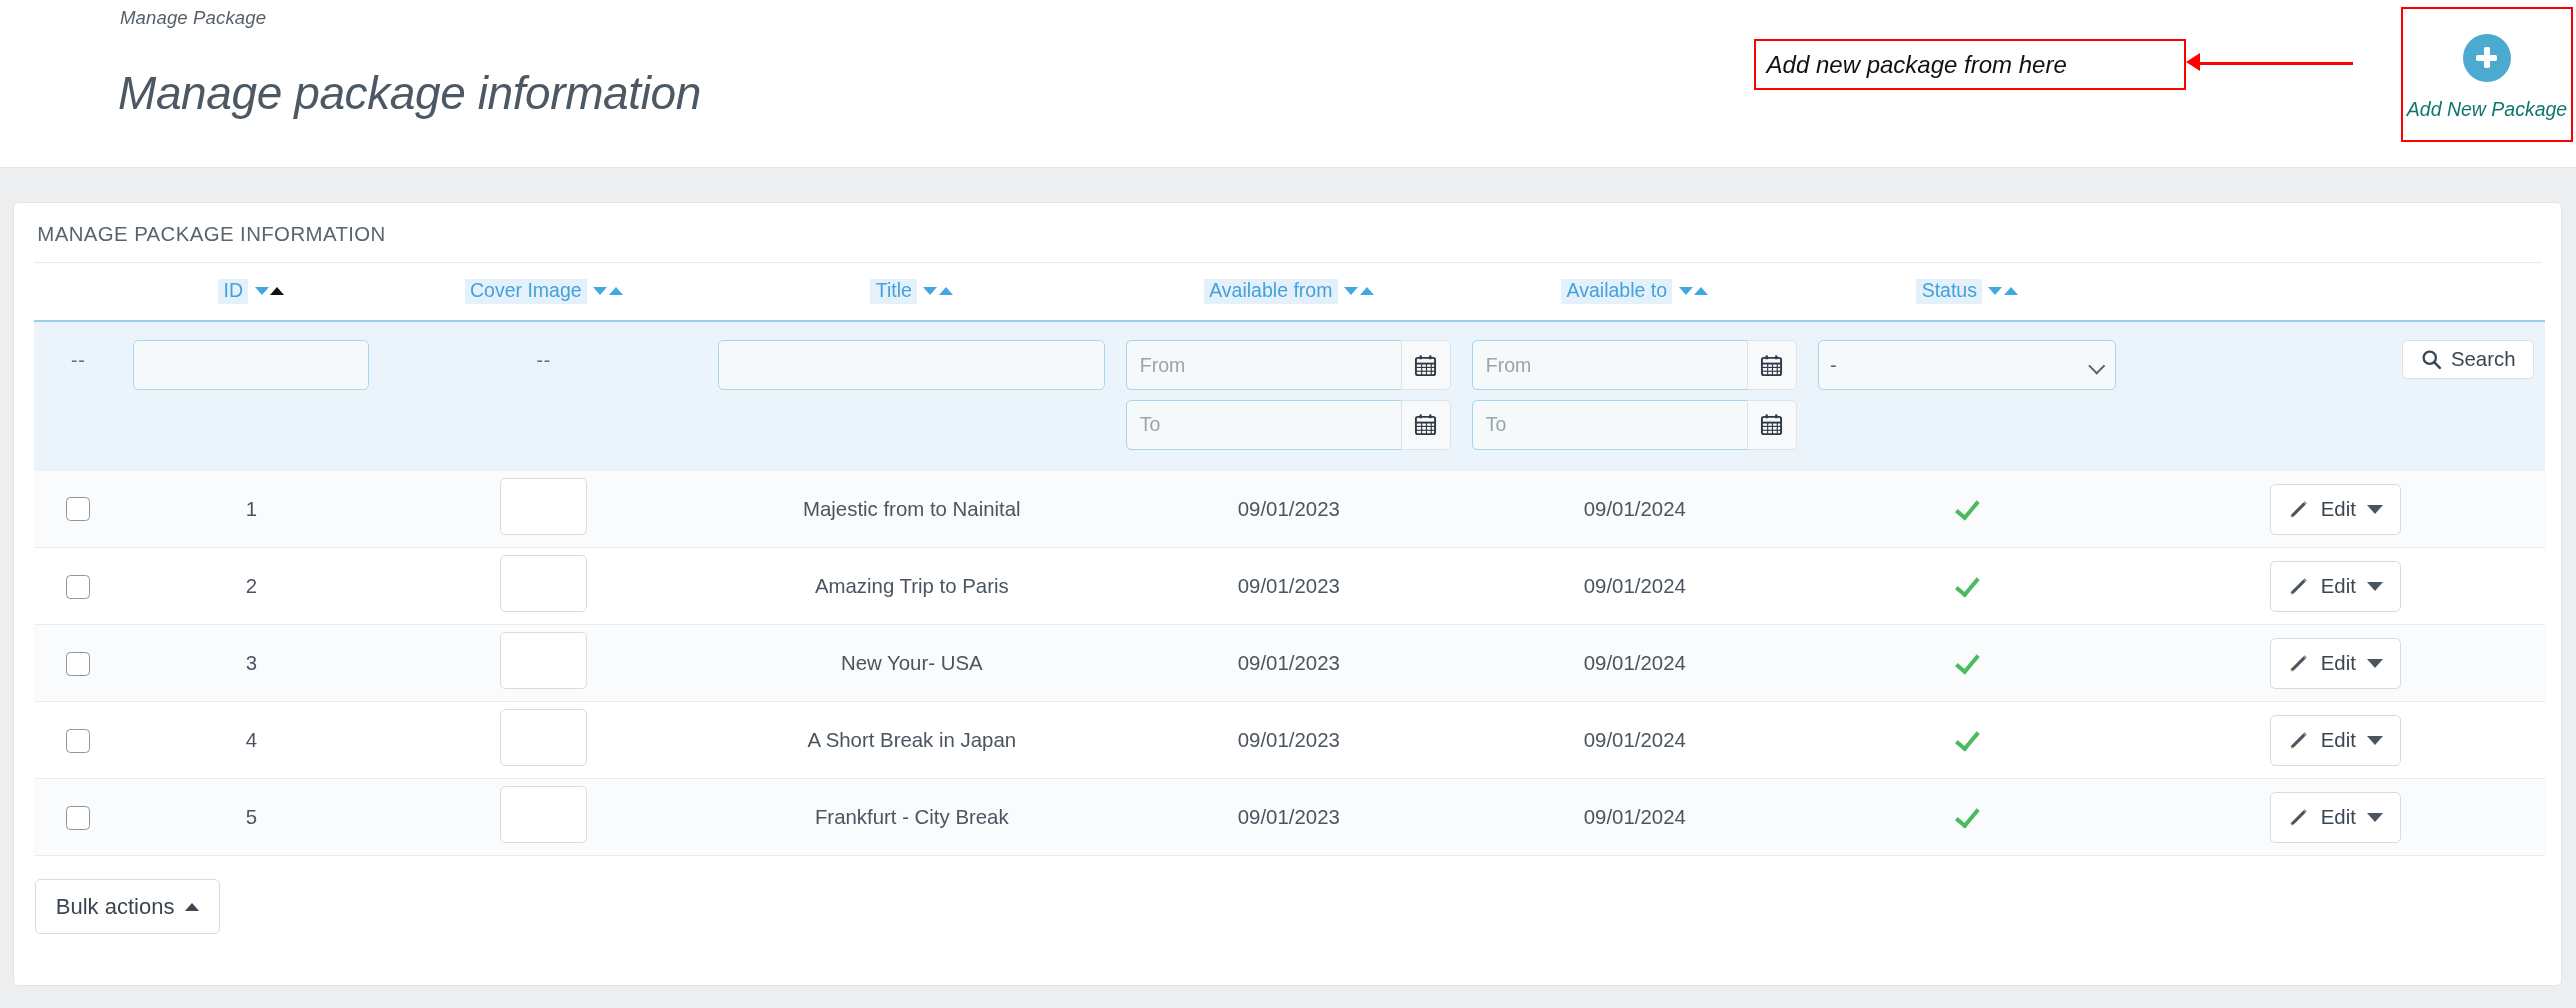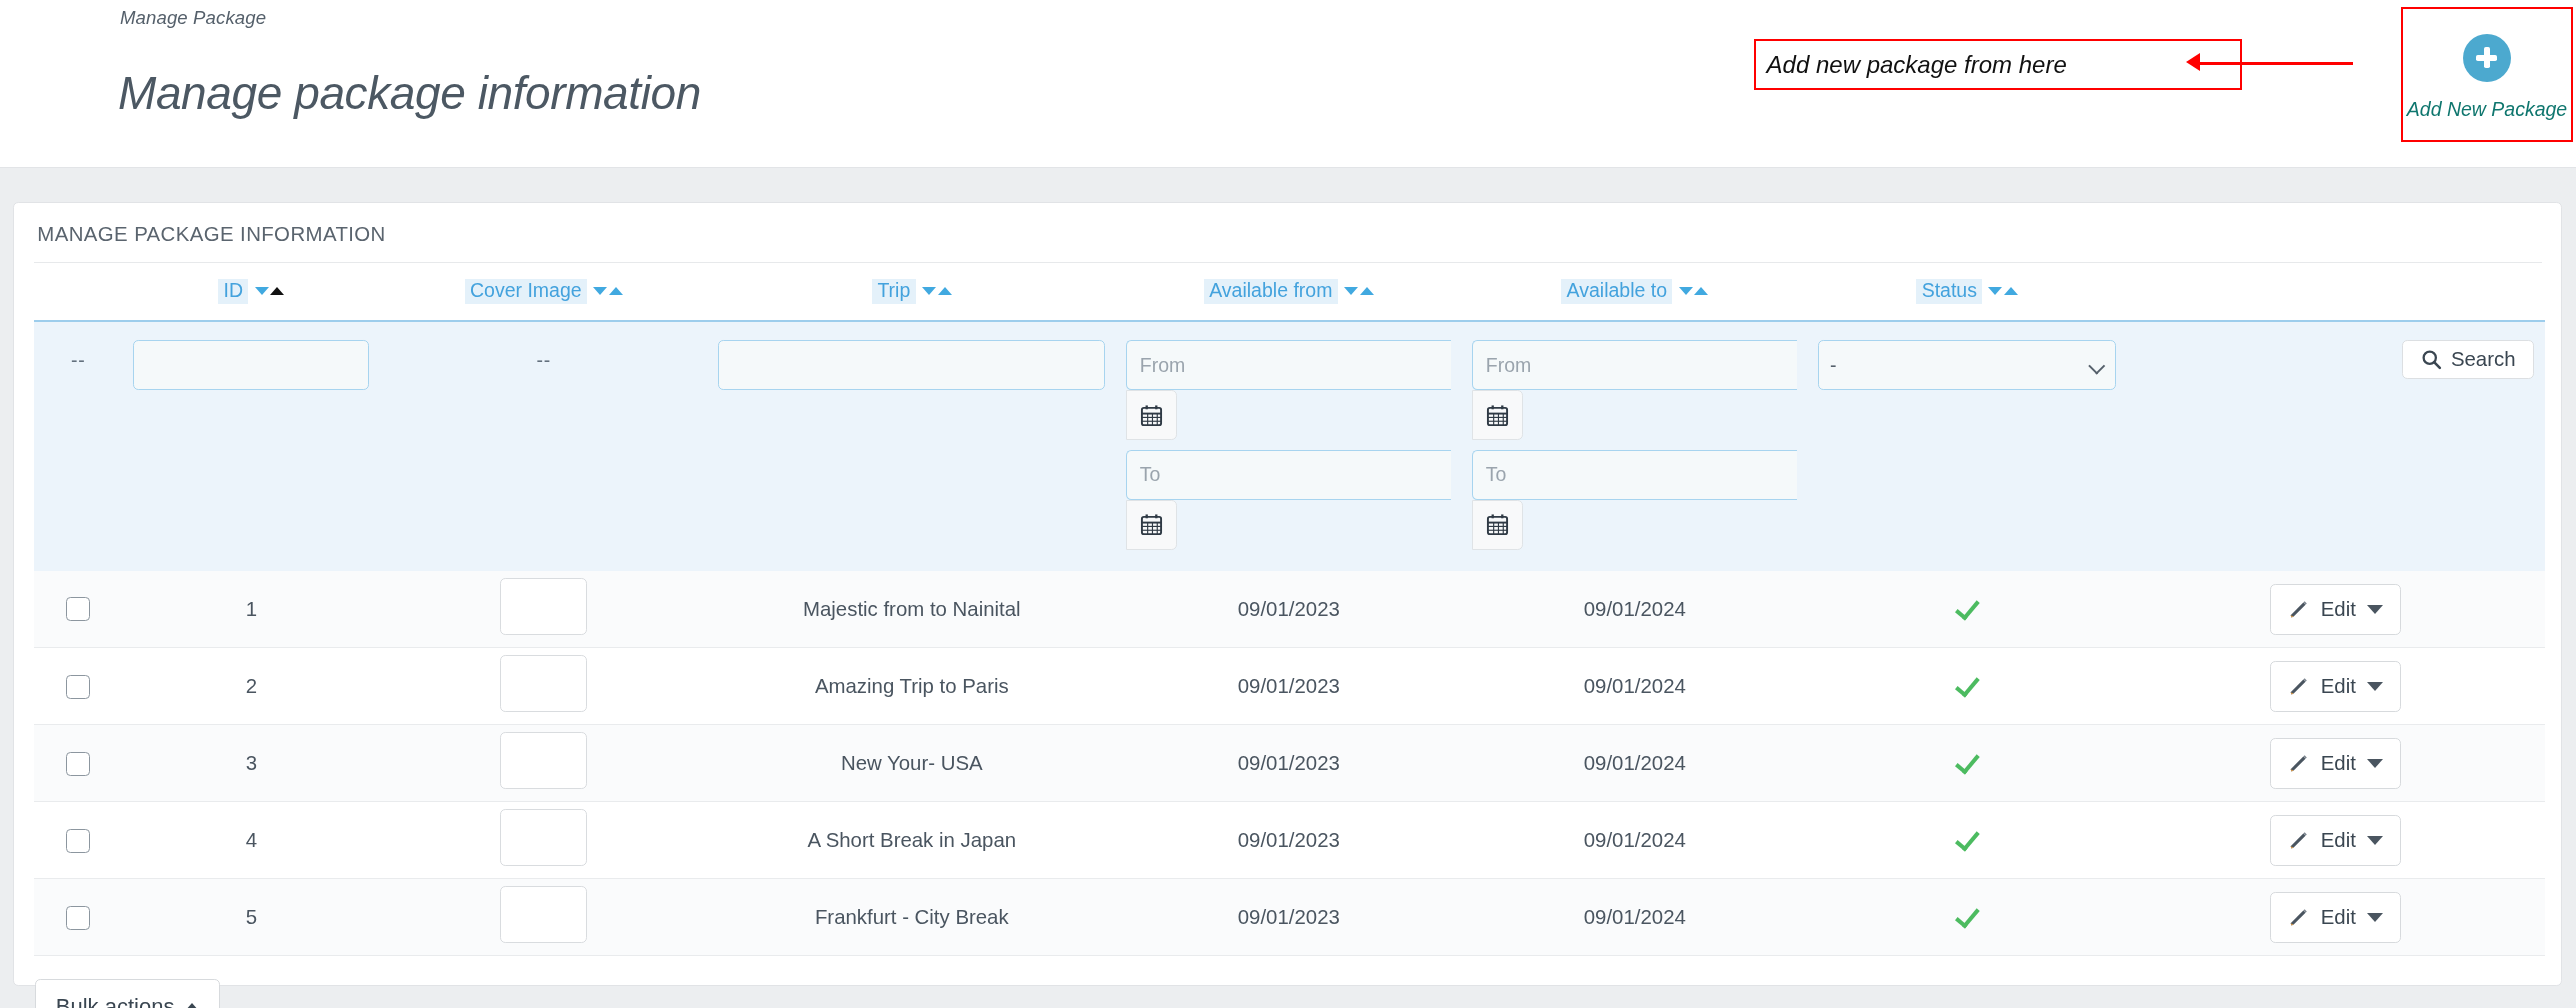--- a/index.html
+++ b/index.html
@@ -37,21 +37,21 @@
     font-weight: 400;
     color: #4c5863;
     letter-spacing: -0.4px;
   }
 
   
   .callout {
     position: absolute;
     left: 1754px;
     top: 39px;
-    width: 488px;
+    width: 432px;
     height: 51px;
     border: 2.7px solid #ff0000;
     background: #ffffff;
     display: flex;
     align-items: center;
     padding-left: 10.6px;
     font-size: 24px;
     color: #111111;
   }
   .arrow-line {
@@ -188,21 +188,21 @@
     border: 0.9px solid #a7d4ef;
     border-radius: 5.3px;
     background: #f5f9fa;
     font-size: 19.5px;
     color: #55606b;
     padding: 0 12.4px;
     outline: none;
     font-family: "Liberation Sans", sans-serif;
   }
   .f-input::placeholder { color: #9aa4ad; }
-  .date-group { display: flex; width: 100%; margin-bottom: 9.8px; flex-direction: column; }
+  .date-group { display: flex; width: 100%; margin-bottom: 9.8px; }
   .date-group:last-child { margin-bottom: 0; }
   .date-input {
     flex: 1 1 auto;
     height: 50px;
     border: 0.9px solid #a7d4ef;
     border-right: none;
     border-radius: 5.3px 0 0 5.3px;
     background: #f5f9fa;
     font-size: 19.5px;
     color: #55606b;
@@ -419,21 +419,21 @@
             <span class="hdr-text">Cover Image</span>
             <span class="sort-arrows">
               <span class="tri-down"></span>
               <span class="tri-up"></span>
             </span>
           </span>
         </th>
 
         <th class="hdr-cell">
           <span class="hdr-inner">
-            <span class="hdr-text">Trip</span>
+            <span class="hdr-text">Title</span>
             <span class="sort-arrows">
               <span class="tri-down"></span>
               <span class="tri-up"></span>
             </span>
           </span>
         </th>
 
         <th class="hdr-cell">
           <span class="hdr-inner">
             <span class="hdr-text">Available from</span>

